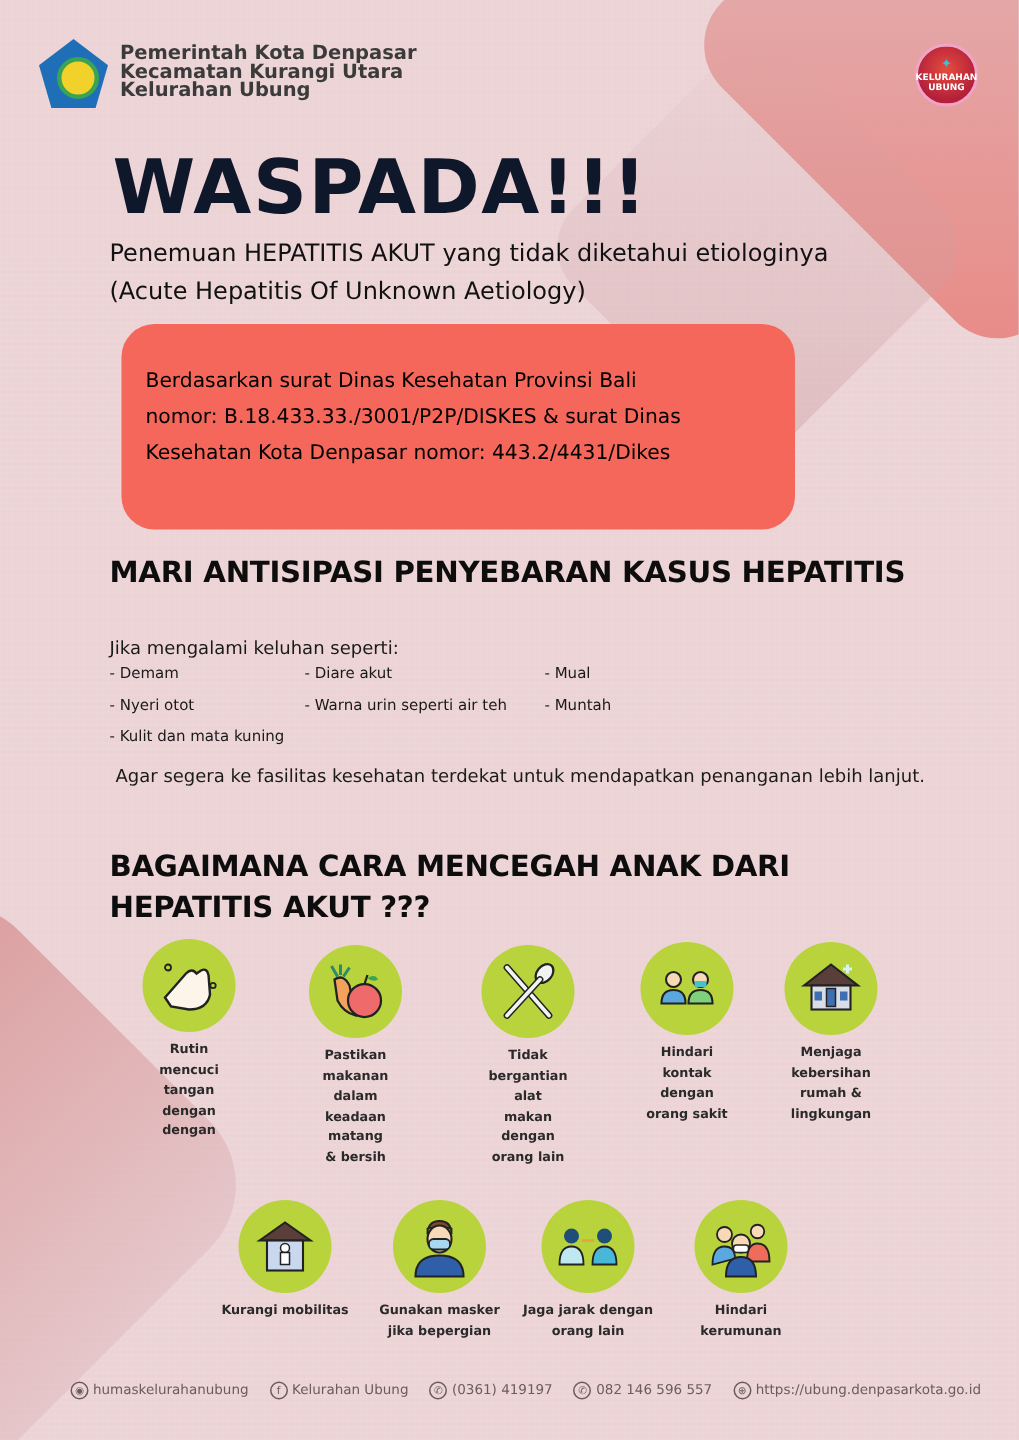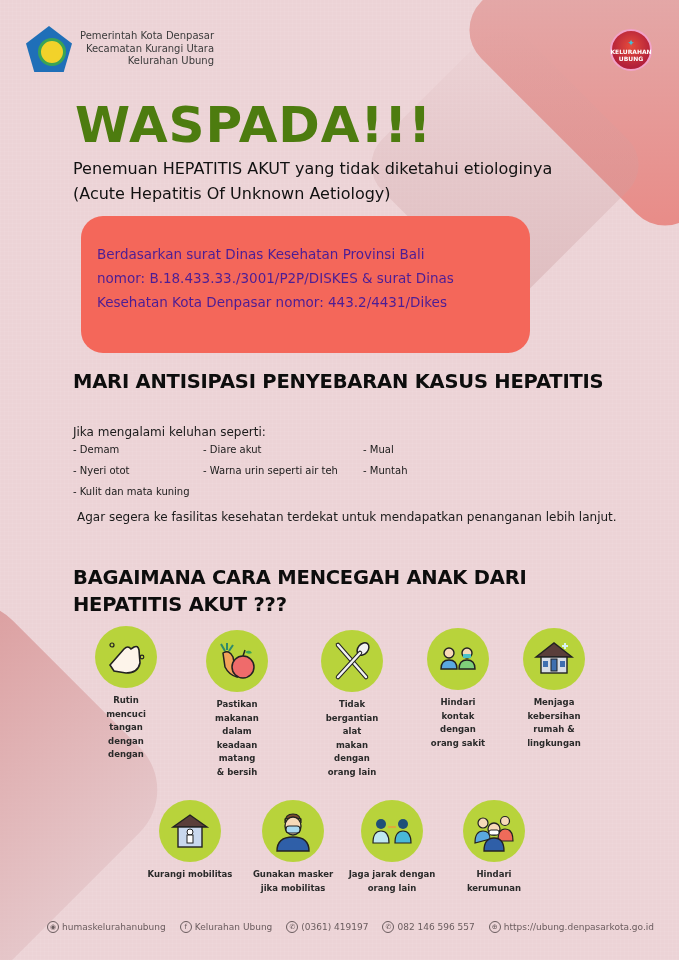--- a/index.html
+++ b/index.html
@@ -48,49 +48,49 @@
     .emblem {
       width: 46px; height: 46px;
       background: #1f6fb8;
       clip-path: polygon(50% 0%, 100% 38%, 82% 100%, 18% 100%, 0% 38%);
       position: relative;
     }
     .emblem::after {
       content: ""; position: absolute; left: 12px; top: 12px; width: 22px; height: 22px;
       border-radius: 50%; background: #f2d22a; border: 3px solid #3aa455;
     }
-    .header-lines { font-size: 10px; font-weight: normal; color: #3b3b3b; line-height: 12.5px; text-align: right; }
+    .header-lines { font-size: 13px; font-weight: bold; color: #3b3b3b; line-height: 12.5px; }
     .badge-logo {
       position: absolute; left: 610px; top: 29px;
       width: 42px; height: 42px; border-radius: 50%;
       background: radial-gradient(circle at 50% 40%, #e64c3c 0%, #b2203a 70%);
       border: 2px solid #f2a3c8;
       color: #fff; font-size: 6px; font-weight: bold; text-align: center;
       display: flex; flex-direction: column; justify-content: center; align-items: center; line-height: 7px;
     }
     .badge-logo .bird { color: #42c0d8; font-size: 9px; line-height: 9px; }
 
     
     .title {
       position: absolute; left: 75px; top: 96px;
       font-family: "DejaVu Sans", sans-serif; font-weight: bold;
-      font-size: 50px; letter-spacing: 1px; color: #4d7c0f;
+      font-size: 50px; letter-spacing: 1px; color: #0f172a;
     }
     .subtitle {
       position: absolute; left: 73px; top: 156px;
       font-size: 16px; line-height: 25px; color: #111;
     }
 
     
     .red-box {
       position: absolute; left: 81px; top: 216px;
       width: 449px; height: 137px;
       background: #f4675a; border-radius: 22px;
       padding: 26px 18px 0 16px;
-      color: #4c1d95; font-size: 13.5px; line-height: 24px;
+      color: #000000; font-size: 13.5px; line-height: 24px;
     }
 
     
     .section-heading {
       position: absolute; left: 73px;
       font-weight: bold; font-size: 19.5px; line-height: 27px; color: #0d0d0d; letter-spacing: -0.2px;
     }
     .h1 { top: 368px; }
     .h2 { top: 564px; }
     .intro { position: absolute; left: 73px; top: 425px; font-size: 12px; color: #1a1a1a; }
@@ -276,21 +276,21 @@
 <div class="prev-item" style="left:248px; top:800px; width:90px;">
   <div class="circle">
     <svg viewBox="0 0 44 44">
         <path d="M14 14 Q14 5 22 5 Q30 5 30 14 L30 10 Q22 8 14 10 Z" fill="#7a4a2e" stroke="#222" stroke-width="1.2"></path>
         <ellipse cx="22" cy="17" rx="8" ry="9" fill="#f7d9b8" stroke="#222" stroke-width="1.4"></ellipse>
         <rect x="15" y="17" width="14" height="7" rx="3" fill="#a8d8f0" stroke="#222" stroke-width="1.2"></rect>
         <path d="M6 42 Q6 28 22 28 Q38 28 38 42 Z" fill="#2f5fa8" stroke="#222" stroke-width="1.4"></path>
       </svg>
   </div>
   <div>Gunakan masker</div>
-  <div>jika mobilitas</div>
+  <div>jika bepergian</div>
 </div>
 
 <div class="prev-item" style="left:346px; top:800px; width:92px;">
   <div class="circle">
     <svg viewBox="0 0 44 44">
         <circle cx="11" cy="15" r="5" fill="#1f4f78"></circle>
         <path d="M3 34 Q3 22 11 22 Q19 22 19 34 Z" fill="#bfe8f0" stroke="#222" stroke-width="1.2"></path>
         <circle cx="33" cy="15" r="5" fill="#1f4f78"></circle>
         <path d="M25 34 Q25 22 33 22 Q41 22 41 34 Z" fill="#49b8d8" stroke="#222" stroke-width="1.2"></path>
         <path d="M18 18 L26 18" stroke="#e8a23a" stroke-width="1.6"></path>

